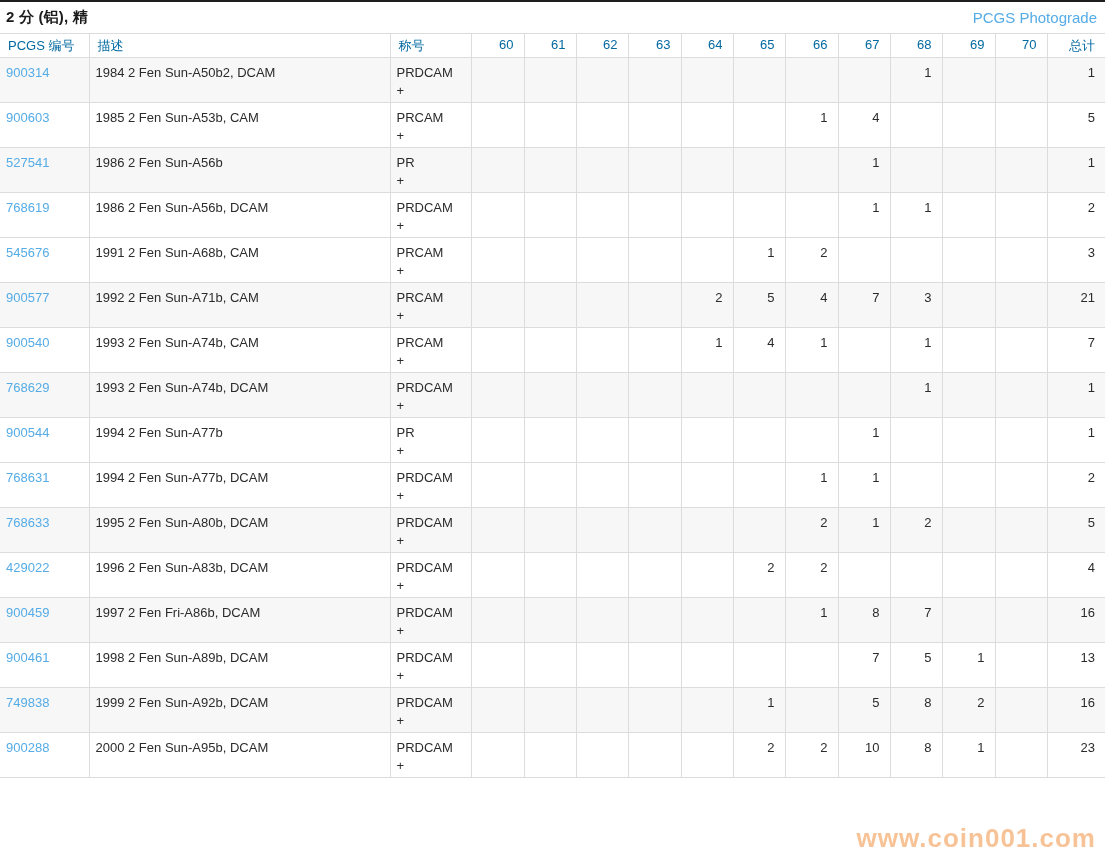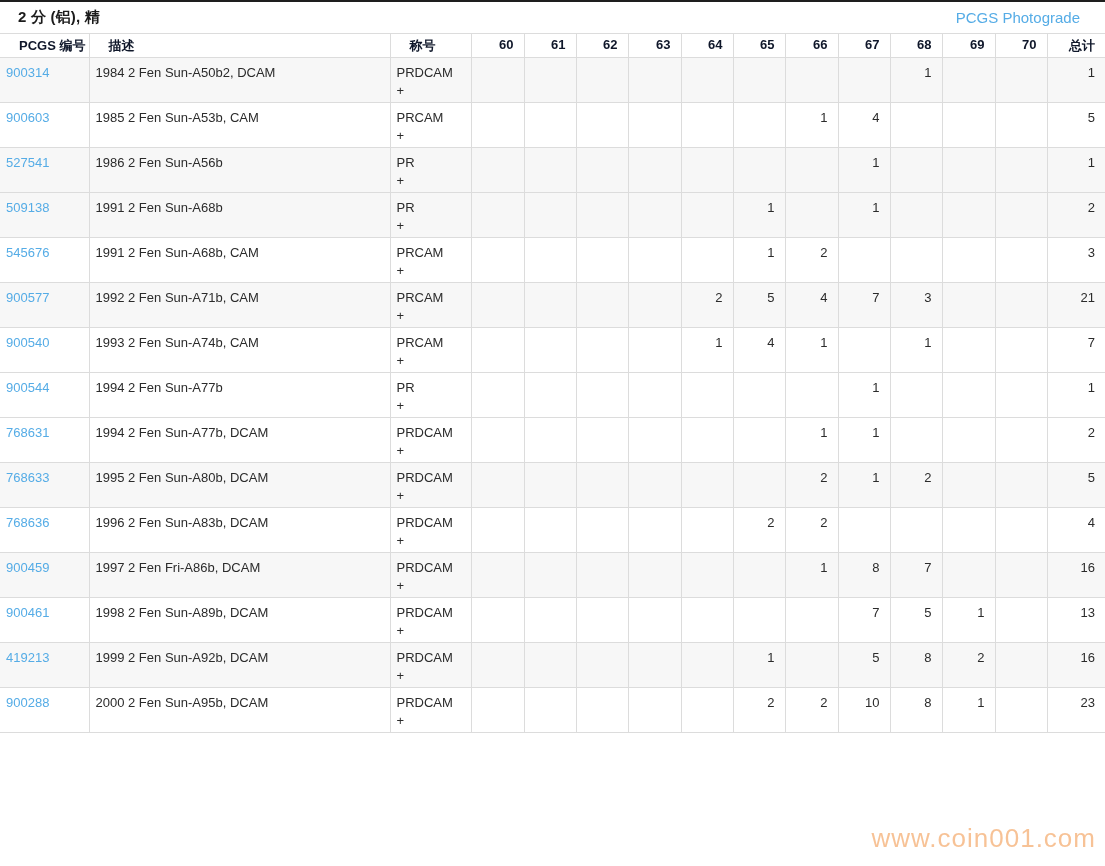--- a/index.html
+++ b/index.html
@@ -5,54 +5,53 @@
   * { margin:0; padding:0; box-sizing:border-box; }
   html,body { background:#ffffff; }
   body {
     width:1105px; height:866px; position:relative; overflow:hidden;
     font-family:"Liberation Sans","DejaVu Sans",sans-serif;
     -webkit-font-smoothing:antialiased;
   }
   .topbar { height:2px; background:var(--topbar,#1e1e1e); width:100%; }
   .titlebar {
     height:31px; display:flex; align-items:center; justify-content:space-between;
-    padding:0 25px 0 6px;
-    margin-left:12px;
+    padding:0 8px 0 6px;
   }
   .page-title { font-size:15px; font-weight:bold; color:#1b1b1b; letter-spacing:.2px; }
   .photograde-link { font-size:15px; color:var(--link,#55ace6); text-decoration:none; cursor:pointer; }
 
   table.pop {
     width:1105px; border-collapse:collapse; table-layout:fixed;
   }
   .pop th, .pop td {
     border-top:1px solid var(--border,#dcdcdc);
     border-bottom:1px solid var(--border,#dcdcdc);
     border-right:1px solid var(--border,#dcdcdc);
     border-left:none;
     vertical-align:top;
     font-size:13px;
     overflow:hidden; white-space:nowrap;
   }
   .pop th:last-child, .pop td:last-child { border-right:none; }
   .pop thead tr { height:22px; }
   .pop th {
-    font-weight:bold; color:#0f172a; text-align:left;
-    padding:3px 6px 2px 19px;
+    font-weight:normal; color:#0369a1; text-align:left;
+    padding:3px 6px 2px 8px;
   }
   .pop th.num { text-align:right; padding-right:10px; }
   .pop tbody tr { height:45px; }
   .pop td { padding:6px 6px 0 6px; color:#2b2b2b; line-height:18px; }
   .pop td.num { text-align:right; padding-right:10px; }
   .pop tbody tr.stripe td { background:#f7f7f7; }
   a.pcgs-link { color:var(--link,#55ace6); text-decoration:none; cursor:pointer; }
   .desig-line { line-height:18px; }
   .watermark {
     position:absolute; right:9px; bottom:12px;
-    font-size:26px; font-weight:normal; letter-spacing:1px;
+    font-size:26px; font-weight:bold; letter-spacing:1px;
     color:var(--wm,#f29b52); opacity:.6; white-space:nowrap;
     pointer-events:none;
   }
 </style>
 </head>
 <body style="--link: #55ace6; --border: #dcdcdc; --topbar: #1e1e1e; --wm: #f29b52;">
 
 <div class="topbar"></div>
 
 <div class="titlebar">
@@ -151,36 +150,36 @@
         <td class="num"></td>
         <td class="num"></td>
         <td class="num"></td>
         <td class="num"></td>
         <td class="num">1</td>
         <td class="num"></td>
         <td class="num"></td>
         <td class="num"></td>
         <td class="num">1</td>
       </tr>
-      <tr class="stripe">
-        <td><a class="pcgs-link">509138</a></td>
-        <td>1991 2 Fen Sun-A68b</td>
-        <td>
-          <div class="desig-line">PR</div>
-          <div class="desig-line">+</div>
-        </td>
-        <td class="num"></td>
-        <td class="num"></td>
-        <td class="num"></td>
-        <td class="num"></td>
-        <td class="num"></td>
-        <td class="num">1</td>
-        <td class="num"></td>
-        <td class="num">1</td>
-        <td class="num"></td>
+      <tr>
+        <td><a class="pcgs-link">768619</a></td>
+        <td>1986 2 Fen Sun-A56b, DCAM</td>
+        <td>
+          <div class="desig-line">PRDCAM</div>
+          <div class="desig-line">+</div>
+        </td>
+        <td class="num"></td>
+        <td class="num"></td>
+        <td class="num"></td>
+        <td class="num"></td>
+        <td class="num"></td>
+        <td class="num"></td>
+        <td class="num"></td>
+        <td class="num">1</td>
+        <td class="num">1</td>
         <td class="num"></td>
         <td class="num"></td>
         <td class="num">2</td>
       </tr>
       <tr>
         <td><a class="pcgs-link">545676</a></td>
         <td>1991 2 Fen Sun-A68b, CAM</td>
         <td>
           <div class="desig-line">PRCAM</div>
           <div class="desig-line">+</div>
@@ -231,20 +230,40 @@
         <td class="num"></td>
         <td class="num">1</td>
         <td class="num">4</td>
         <td class="num">1</td>
         <td class="num"></td>
         <td class="num">1</td>
         <td class="num"></td>
         <td class="num"></td>
         <td class="num">7</td>
       </tr>
+      <tr class="stripe">
+        <td><a class="pcgs-link">768629</a></td>
+        <td>1993 2 Fen Sun-A74b, DCAM</td>
+        <td>
+          <div class="desig-line">PRDCAM</div>
+          <div class="desig-line">+</div>
+        </td>
+        <td class="num"></td>
+        <td class="num"></td>
+        <td class="num"></td>
+        <td class="num"></td>
+        <td class="num"></td>
+        <td class="num"></td>
+        <td class="num"></td>
+        <td class="num"></td>
+        <td class="num">1</td>
+        <td class="num"></td>
+        <td class="num"></td>
+        <td class="num">1</td>
+      </tr>
       <tr>
         <td><a class="pcgs-link">900544</a></td>
         <td>1994 2 Fen Sun-A77b</td>
         <td>
           <div class="desig-line">PR</div>
           <div class="desig-line">+</div>
         </td>
         <td class="num"></td>
         <td class="num"></td>
         <td class="num"></td>
@@ -292,21 +311,21 @@
         <td class="num"></td>
         <td class="num"></td>
         <td class="num">2</td>
         <td class="num">1</td>
         <td class="num">2</td>
         <td class="num"></td>
         <td class="num"></td>
         <td class="num">5</td>
       </tr>
       <tr>
-        <td><a class="pcgs-link">768636</a></td>
+        <td><a class="pcgs-link">429022</a></td>
         <td>1996 2 Fen Sun-A83b, DCAM</td>
         <td>
           <div class="desig-line">PRDCAM</div>
           <div class="desig-line">+</div>
         </td>
         <td class="num"></td>
         <td class="num"></td>
         <td class="num"></td>
         <td class="num"></td>
         <td class="num"></td>
@@ -352,21 +371,21 @@
         <td class="num"></td>
         <td class="num"></td>
         <td class="num"></td>
         <td class="num">7</td>
         <td class="num">5</td>
         <td class="num">1</td>
         <td class="num"></td>
         <td class="num">13</td>
       </tr>
       <tr class="stripe">
-        <td><a class="pcgs-link">419213</a></td>
+        <td><a class="pcgs-link">749838</a></td>
         <td>1999 2 Fen Sun-A92b, DCAM</td>
         <td>
           <div class="desig-line">PRDCAM</div>
           <div class="desig-line">+</div>
         </td>
         <td class="num"></td>
         <td class="num"></td>
         <td class="num"></td>
         <td class="num"></td>
         <td class="num"></td>

